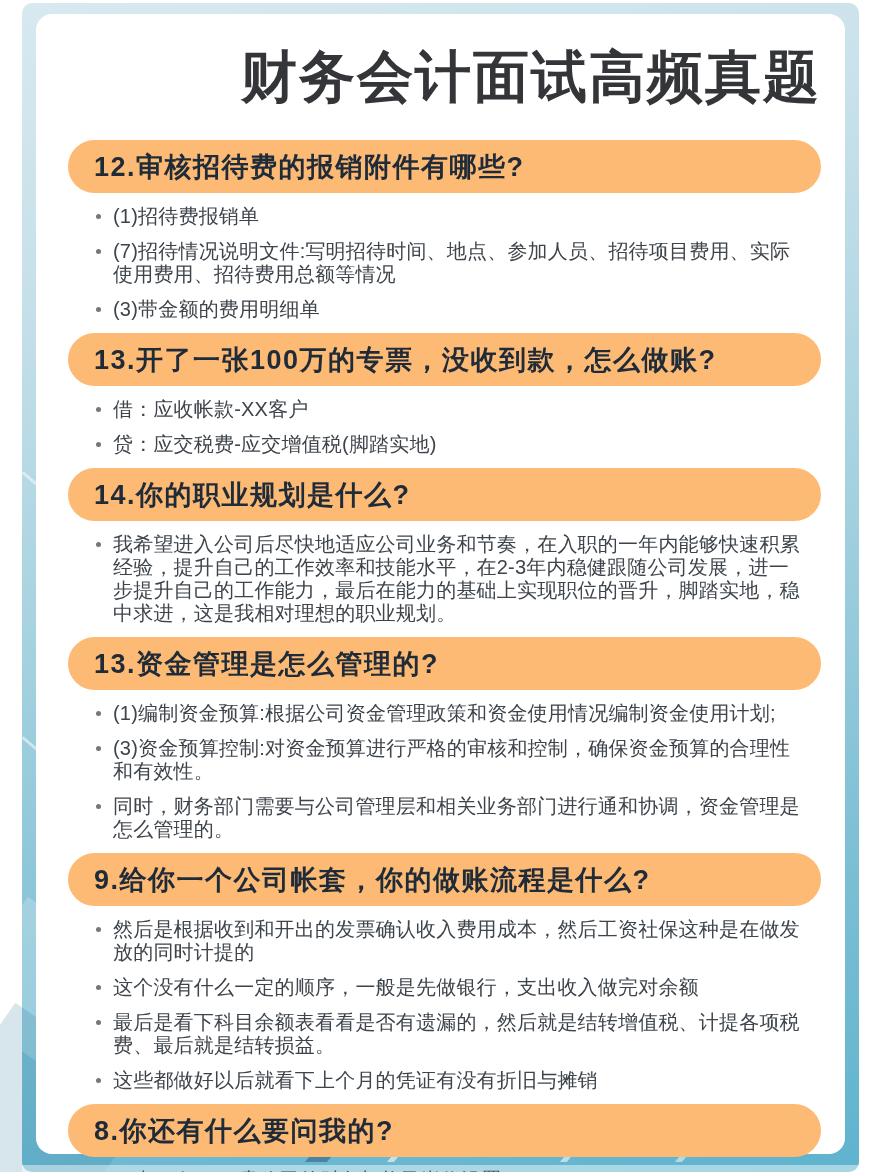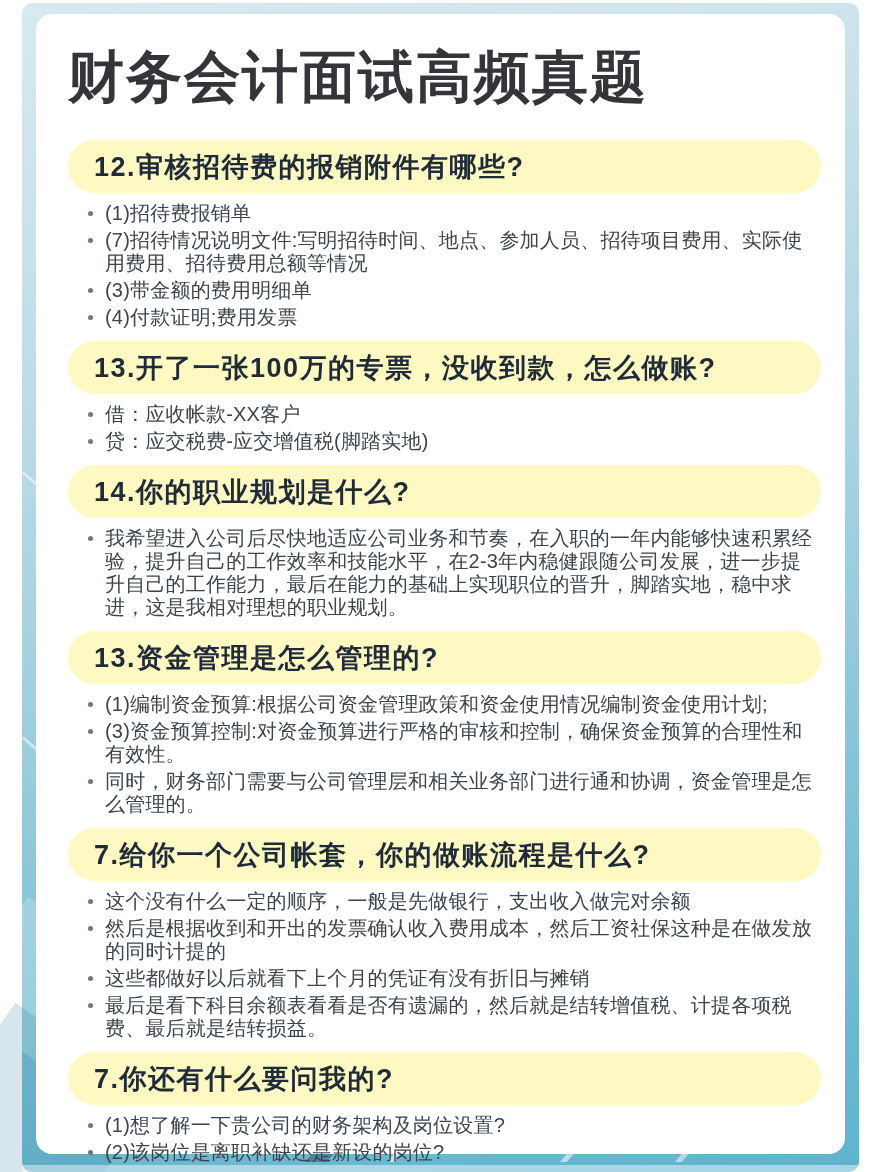--- a/index.html
+++ b/index.html
@@ -33,36 +33,36 @@
   
   .card{
     position:absolute;left:36px;top:14px;right:33px;bottom:18px;
     background:#ffffff;border-radius:16px;
     padding:26px 24px 0 32px;box-sizing:border-box;
   }
 
   .page-title{
     margin:4px 0 30px;
     font-size:56px;line-height:66px;font-weight:800;
-    letter-spacing:2px;text-align:left;color:#333538;
+    letter-spacing:2px;text-align:right;color:#333538;
   }
 
   .qa-section{margin:0;}
   .pill{
-    height:53px;border-radius:28px;background:#fef9c3;
+    height:53px;border-radius:28px;background:#fdba74;
     display:flex;align-items:center;
     padding:0 20px 0 26px;margin:12px 0 9px;
     box-sizing:border-box;
   }
   .pill-text{
     font-size:27px;font-weight:800;color:#1f2b38;letter-spacing:1.5px;
     white-space:nowrap;overflow:hidden;
   }
   ul.bullets{list-style:none;margin:0;padding:0 0 0 14px;}
-  li.bullet{display:flex;margin:4px;}
+  li.bullet{display:flex;margin:12px;}
   .dot{flex:0 0 19px;position:relative;}
   .dot::before{
     content:"";position:absolute;left:2px;top:9px;width:5px;height:5px;
     border-radius:50%;background:#70787f;
   }
   .bullet-text{
     flex:1;font-size:20px;line-height:23px;color:#3d444b;letter-spacing:.2px;
   }
 </style>
 </head>
@@ -97,24 +97,20 @@
   <li class="bullet">
     <span class="dot"></span>
     <span class="bullet-text">(7)招待情况说明文件:写明招待时间、地点、参加人员、招待项目费用、实际使用费用、招待费用总额等情况</span>
   </li>
 
   <li class="bullet">
     <span class="dot"></span>
     <span class="bullet-text">(3)带金额的费用明细单</span>
   </li>
 
-  <li class="bullet">
-    <span class="dot"></span>
-    <span class="bullet-text">(4)付款证明;费用发票</span>
-  </li>
 </ul>
   </section>
 
   <section class="qa-section">
     <div class="pill">
       <span class="pill-text">13.开了一张100万的专票，没收到款，怎么做账?</span>
     </div>
     <ul class="bullets">
   <li class="bullet">
     <span class="dot"></span>
@@ -159,48 +155,48 @@
 
   <li class="bullet">
     <span class="dot"></span>
     <span class="bullet-text">同时，财务部门需要与公司管理层和相关业务部门进行通和协调，资金管理是怎么管理的。</span>
   </li>
 </ul>
   </section>
 
   <section class="qa-section">
     <div class="pill">
-      <span class="pill-text">7.给你一个公司帐套，你的做账流程是什么?</span>
-    </div>
-    <ul class="bullets">
+      <span class="pill-text">9.给你一个公司帐套，你的做账流程是什么?</span>
+    </div>
+    <ul class="bullets">
+  <li class="bullet">
+    <span class="dot"></span>
+    <span class="bullet-text">然后是根据收到和开出的发票确认收入费用成本，然后工资社保这种是在做发放的同时计提的</span>
+  </li>
+
   <li class="bullet">
     <span class="dot"></span>
     <span class="bullet-text">这个没有什么一定的顺序，一般是先做银行，支出收入做完对余额</span>
   </li>
 
   <li class="bullet">
     <span class="dot"></span>
-    <span class="bullet-text">然后是根据收到和开出的发票确认收入费用成本，然后工资社保这种是在做发放的同时计提的</span>
+    <span class="bullet-text">最后是看下科目余额表看看是否有遗漏的，然后就是结转增值税、计提各项税费、最后就是结转损益。</span>
   </li>
 
   <li class="bullet">
     <span class="dot"></span>
     <span class="bullet-text">这些都做好以后就看下上个月的凭证有没有折旧与摊销</span>
   </li>
-
-  <li class="bullet">
-    <span class="dot"></span>
-    <span class="bullet-text">最后是看下科目余额表看看是否有遗漏的，然后就是结转增值税、计提各项税费、最后就是结转损益。</span>
-  </li>
-</ul>
-  </section>
-
-  <section class="qa-section">
-    <div class="pill">
-      <span class="pill-text">7.你还有什么要问我的?</span>
+</ul>
+  </section>
+
+  <section class="qa-section">
+    <div class="pill">
+      <span class="pill-text">8.你还有什么要问我的?</span>
     </div>
     <ul class="bullets">
   <li class="bullet">
     <span class="dot"></span>
     <span class="bullet-text">(1)想了解一下贵公司的财务架构及岗位设置?</span>
   </li>
 
   <li class="bullet">
     <span class="dot"></span>
     <span class="bullet-text">(2)该岗位是离职补缺还是新设的岗位?</span>

